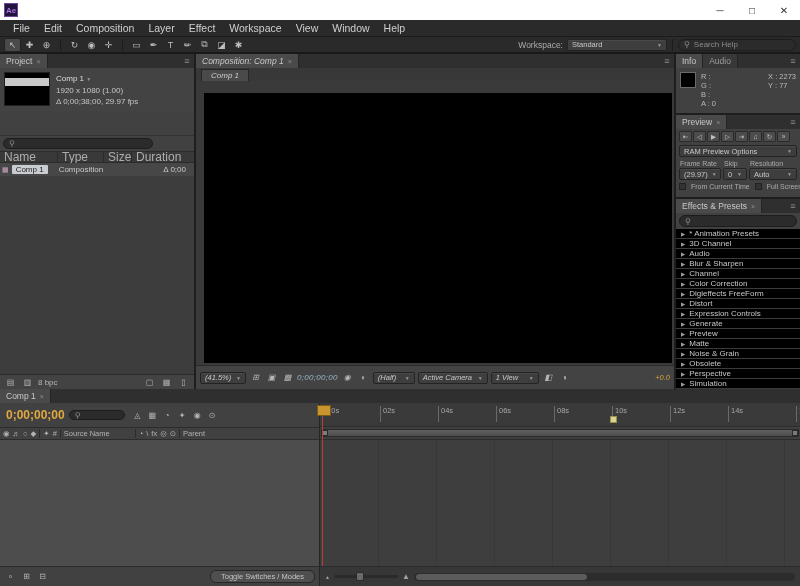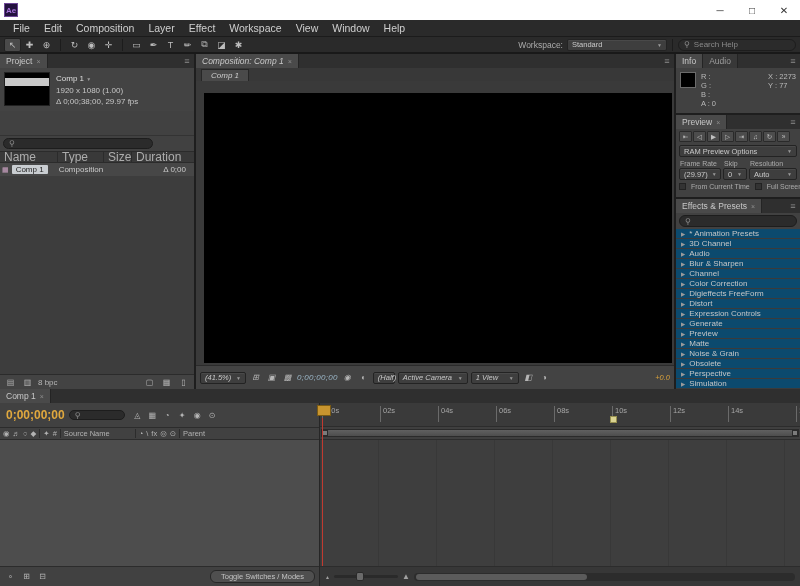--- a/index.html
+++ b/index.html
@@ -73,21 +73,21 @@
   .transport { display:flex; gap:1px; padding:2px 3px; flex:none; }
   .tbtn { width:13px; height:11px; background:#4C4C4C; border:1px solid #2A2A2A; color:#C0C0C0; font-size:6.5px; display:flex; align-items:center; justify-content:center; border-radius:1px; }
   .ram-row { padding:1px 3px; flex:none; }
   .pv-labels { display:flex; font-size:7px; color:#ACACAC; padding:2px 4px 0; flex:none; }
   .pv-values { display:flex; gap:2px; padding:1px 3px; flex:none; }
   .pv-checks { display:flex; gap:5px; align-items:center; padding:2px 3px; font-size:7px; color:#ACACAC; flex:none; white-space:nowrap; }
   .cb { width:7px; height:7px; background:#333; border:1px solid #222; flex:none; }
   .fx-pane { flex:1; }
   .fx-search { padding:2px 3px; flex:none; }
   .fx-list { flex:1; overflow:hidden; }
-  .fx-item { height:10px; display:flex; align-items:center; gap:4px; padding-left:5px; font-size:8px; color:#C6C6C6; border-bottom:1px solid #3B3B3B; background:#0c4a6e; }
+  .fx-item { height:10px; display:flex; align-items:center; gap:4px; padding-left:5px; font-size:8px; color:#C6C6C6; border-bottom:1px solid #3B3B3B; background:#000000; }
   .fx-arrow { font-size:5.5px; color:#9A9A9A; }
 
   
   .tl { height:197px; display:flex; flex-direction:column; background:#3A3A3A; flex:none; }
   .tl-body { flex:1; display:flex; min-height:0; }
   .tl-left { width:320px; flex:none; display:flex; flex-direction:column; border-right:1px solid #262626; }
   .tl-right { flex:1; display:flex; flex-direction:column; position:relative; min-width:0; }
   .tl-controls { height:24px; background:#414141; display:flex; align-items:center; gap:4px; padding:0 6px; flex:none; }
   .tl-time { font-size:12px; font-weight:bold; }
   .tl-search { width:56px; height:10px; }
@@ -238,21 +238,21 @@
         <div class="dd" style="width:46px">
           <span>(41.5%)</span>
           <span class="ar">▼</span>
         </div>
         <span class="iconbox">⊞</span>
         <span class="iconbox">▣</span>
         <span class="iconbox">▩</span>
         <span class="ctc" style="color:#9AB5C6">0;00;00;00</span>
         <span class="iconbox">◉</span>
         <span class="iconbox">◐</span>
-        <div class="dd" style="width:22px">
+        <div class="dd" style="width:42px">
           <span>(Half)</span>
           <span class="ar">▼</span>
         </div>
         <div class="dd" style="width:70px">
           <span>Active Camera</span>
           <span class="ar">▼</span>
         </div>
         <div class="dd" style="width:48px">
           <span>1 View</span>
           <span class="ar">▼</span>

